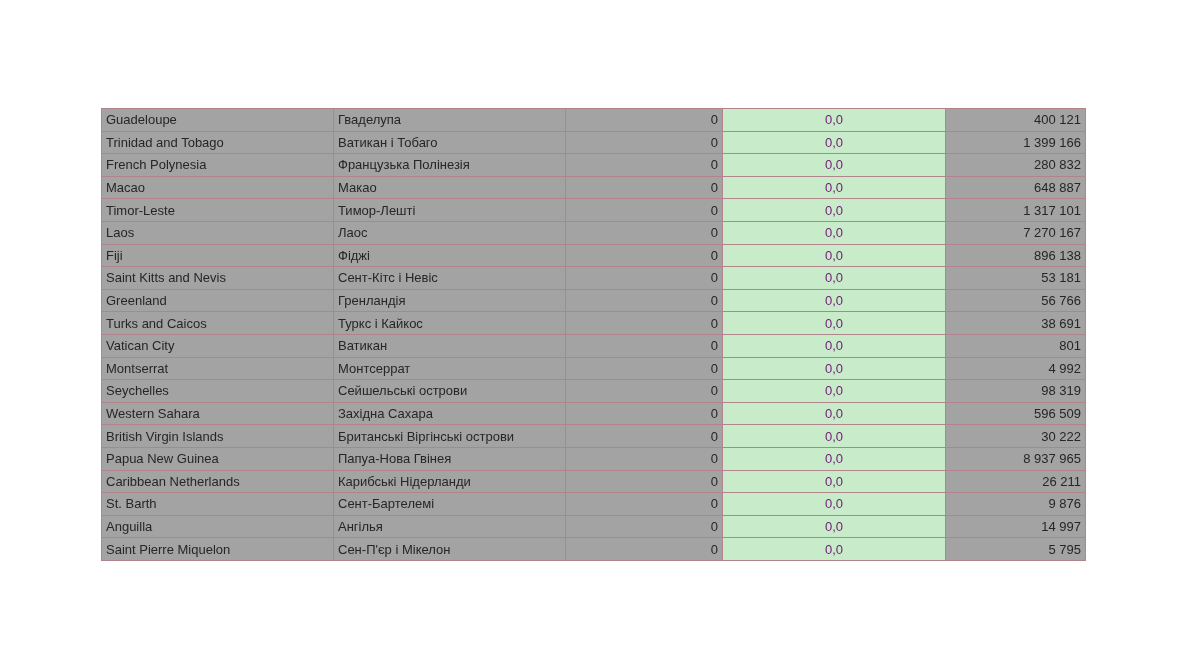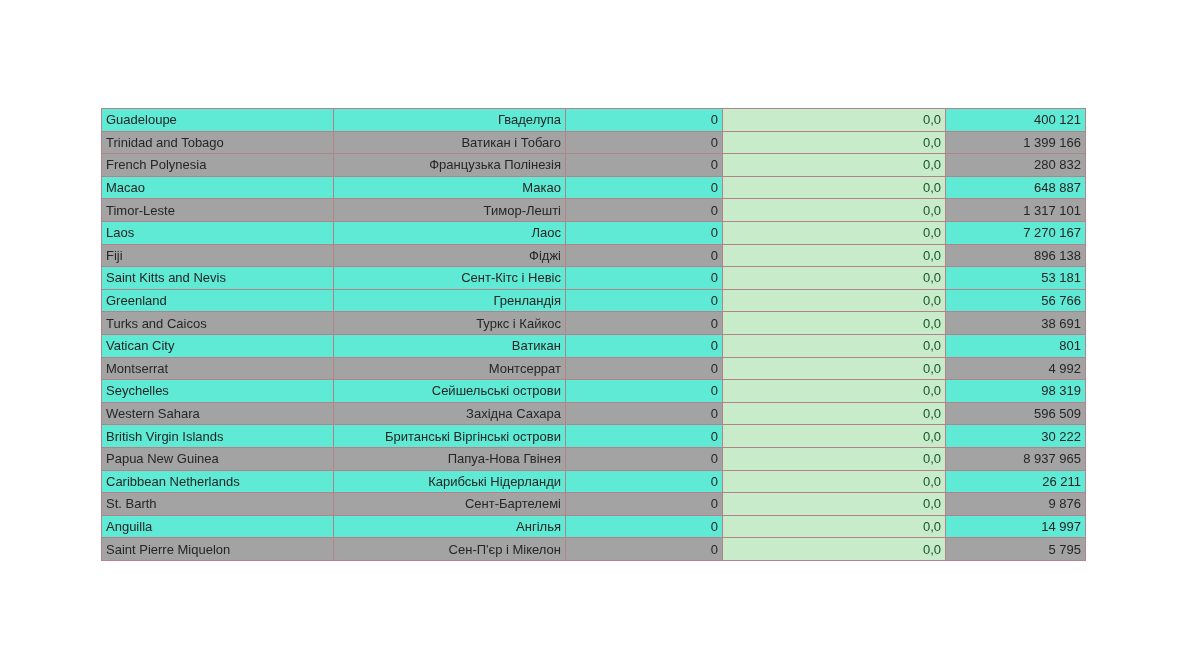--- a/index.html
+++ b/index.html
@@ -7,26 +7,26 @@
   .sheet {
     position: absolute; left: 101px; top: 108px;
     border-collapse: collapse;
     font-family: "Liberation Sans", sans-serif;
     font-size: 13px; color: #262626;
   }
   .sheet td {
     height: 21.6px; padding: 0 4px; line-height: 21px;
     border: 1px solid #b0848a; white-space: nowrap; overflow: hidden;
   }
-  .sheet tr.odd td { background: #5eead4; }
+  .sheet tr.odd td { background: #a3a3a3; }
   .sheet tr.even td { background: #a3a3a3; }
   .c-en { width: 223px; }
-  .c-uk { width: 223px; text-align: right; }
+  .c-uk { width: 223px; }
   .c-num { width: 148px; text-align: right; }
-  .c-pct { width: 214px; text-align: right; color: #14532d; background: #c8ecc9 !important; }
+  .c-pct { width: 214px; text-align: center; color: #701a75; background: #c8ecc9 !important; }
   .c-pop { width: 131px; text-align: right; }
 </style>
 </head>
 <body>
 
 <table class="sheet">
   <tbody id="rows">
       <tr class="odd">
         <td class="c-en">Guadeloupe</td>
         <td class="c-uk">Гваделупа</td>

